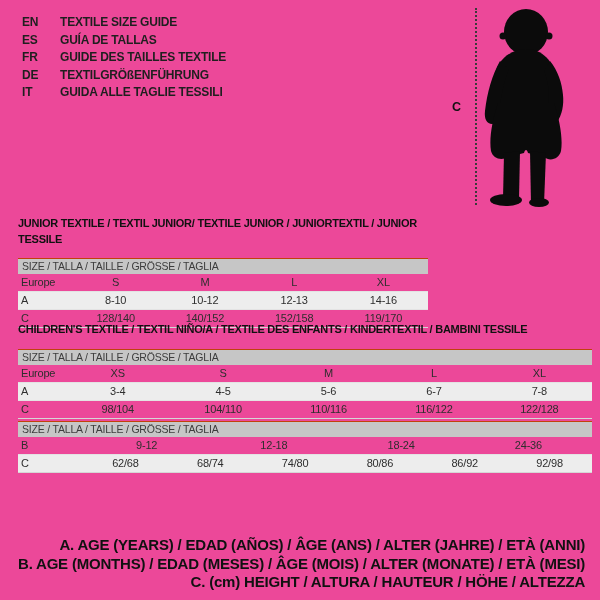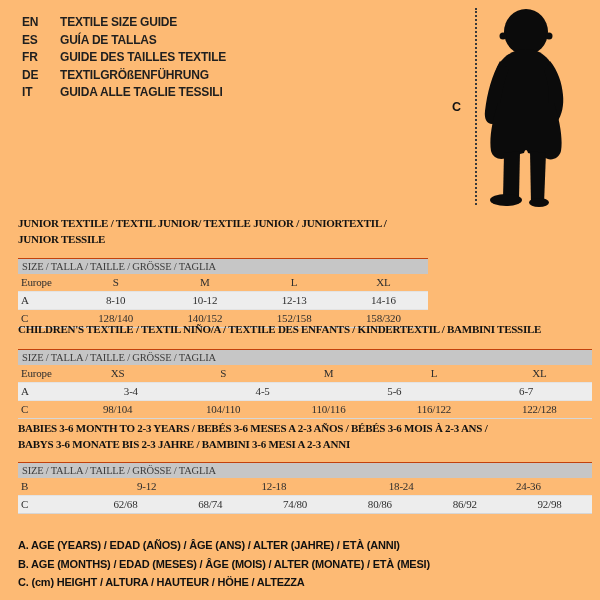--- a/index.html
+++ b/index.html
@@ -1,40 +1,40 @@
 <!DOCTYPE html>
 <html><head>
 <meta charset="utf-8">
 <style>
   html,body{margin:0;padding:0;background:#fff;}
   body{
     width:600px;height:600px;position:relative;overflow:hidden;
     font-family:"Liberation Sans", sans-serif;color:#1f1f1f;
     -webkit-font-smoothing:antialiased;
   }
-  .page{position:absolute;inset:0;background:#fdba74;}
+  .page{position:absolute;inset:0;background:#ec4899;}
 
   
   .lang-list{position:absolute;left:22px;top:14px;}
   .lang-row{display:flex;height:17.5px;line-height:17.5px;
     font-weight:bold;font-size:12px;letter-spacing:-0.2px;}
   .lang-code{width:38px;flex:0 0 38px;}
   .lang-title{white-space:nowrap;}
 
   
   .figure{position:absolute;left:440px;top:0;width:160px;height:212px;}
   .c-label{position:absolute;left:12px;top:100px;width:16px;
     font-weight:bold;font-size:12.5px;color:#111;}
   .dotted{position:absolute;left:35px;top:8px;height:197px;width:0;
     border-left:2px dotted #3a3a3a;}
   .baby-svg{position:absolute;left:44px;top:5px;width:96px;height:202px;}
   .baby-svg *{fill:#0b0b0b;}
 
   
-  .section{position:absolute;font-family:Liberation Serif, serif;}
+  .section{position:absolute;}
   .section.junior{left:18px;top:216px;width:410px;}
   .section.children{left:18px;top:322px;width:574px;}
   .section.babies{left:18px;top:421px;width:574px;}
   .tbl-heading{font-weight:bold;font-size:11px;letter-spacing:-0.25px;
     line-height:15.5px;white-space:pre-line;margin-bottom:10px;color:#111;}
   .section.junior .tbl-heading,.section.children .tbl-heading{margin-bottom:11px;}
   .size-bar{height:15px;line-height:15px;background:#c6c6c6;
     border-top:1px solid #c2410c;color:#3c3c3c;font-size:10.5px;
     letter-spacing:-0.2px;padding-left:4px;}
   .row{display:flex;height:17px;line-height:17px;font-size:11px;
@@ -42,22 +42,22 @@
   .row:last-child{border-bottom:1px solid #d6d6d6;}
   .row.shaded{background:#ededed;}
   .row-label{flex:0 0 auto;padding-left:3px;}
   .junior .row-label{width:50px;}
   .children .row-label{width:44px;}
   .babies .row-label{width:62px;}
   .cell{flex:1 1 0;text-align:center;}
 
   
   .notes{position:absolute;left:18px;top:536px;}
-  .note{font-weight:bold;font-size:11px;letter-spacing:-0.2px;
-    line-height:18.5px;color:#111;white-space:nowrap;}
+  .note{font-weight:bold;font-size:15px;letter-spacing:-0.2px;
+    line-height:18.5px;color:#111;white-space:nowrap;text-align:right;}
 </style>
 </head>
 <body>
 
 <div class="page">
 
   <div class="lang-list" id="lang-root">
       <div class="lang-row">
         <span class="lang-code">EN</span>
         <span class="lang-title">TEXTILE SIZE GUIDE</span>
@@ -114,53 +114,52 @@
           <span class="cell">8-10</span>
           <span class="cell">10-12</span>
           <span class="cell">12-13</span>
           <span class="cell">14-16</span>
         </div>
         <div class="row">
           <span class="row-label">C</span>
           <span class="cell">128/140</span>
           <span class="cell">140/152</span>
           <span class="cell">152/158</span>
-          <span class="cell">158/320</span>
+          <span class="cell">119/170</span>
         </div>
       </div>
       <div class="section children">
         <div class="tbl-heading">CHILDREN'S TEXTILE / TEXTIL NIÑO/A / TEXTILE DES ENFANTS / KINDERTEXTIL / BAMBINI TESSILE</div>
         <div class="size-bar">SIZE / TALLA / TAILLE / GRÖSSE / TAGLIA</div>
         <div class="row">
           <span class="row-label">Europe</span>
           <span class="cell">XS</span>
           <span class="cell">S</span>
           <span class="cell">M</span>
           <span class="cell">L</span>
           <span class="cell">XL</span>
         </div>
         <div class="row shaded">
           <span class="row-label">A</span>
           <span class="cell">3-4</span>
           <span class="cell">4-5</span>
           <span class="cell">5-6</span>
           <span class="cell">6-7</span>
+          <span class="cell">7-8</span>
         </div>
         <div class="row">
           <span class="row-label">C</span>
           <span class="cell">98/104</span>
           <span class="cell">104/110</span>
           <span class="cell">110/116</span>
           <span class="cell">116/122</span>
           <span class="cell">122/128</span>
         </div>
       </div>
       <div class="section babies">
-        <div class="tbl-heading">BABIES 3-6 MONTH TO 2-3 YEARS / BEBÉS 3-6 MESES A 2-3 AÑOS / BÉBÉS 3-6 MOIS À 2-3 ANS /
-BABYS 3-6 MONATE BIS 2-3 JAHRE / BAMBINI 3-6 MESI A 2-3 ANNI</div>
         <div class="size-bar">SIZE / TALLA / TAILLE / GRÖSSE / TAGLIA</div>
         <div class="row">
           <span class="row-label">B</span>
           <span class="cell">9-12</span>
           <span class="cell">12-18</span>
           <span class="cell">18-24</span>
           <span class="cell">24-36</span>
         </div>
         <div class="row shaded">
           <span class="row-label">C</span>

